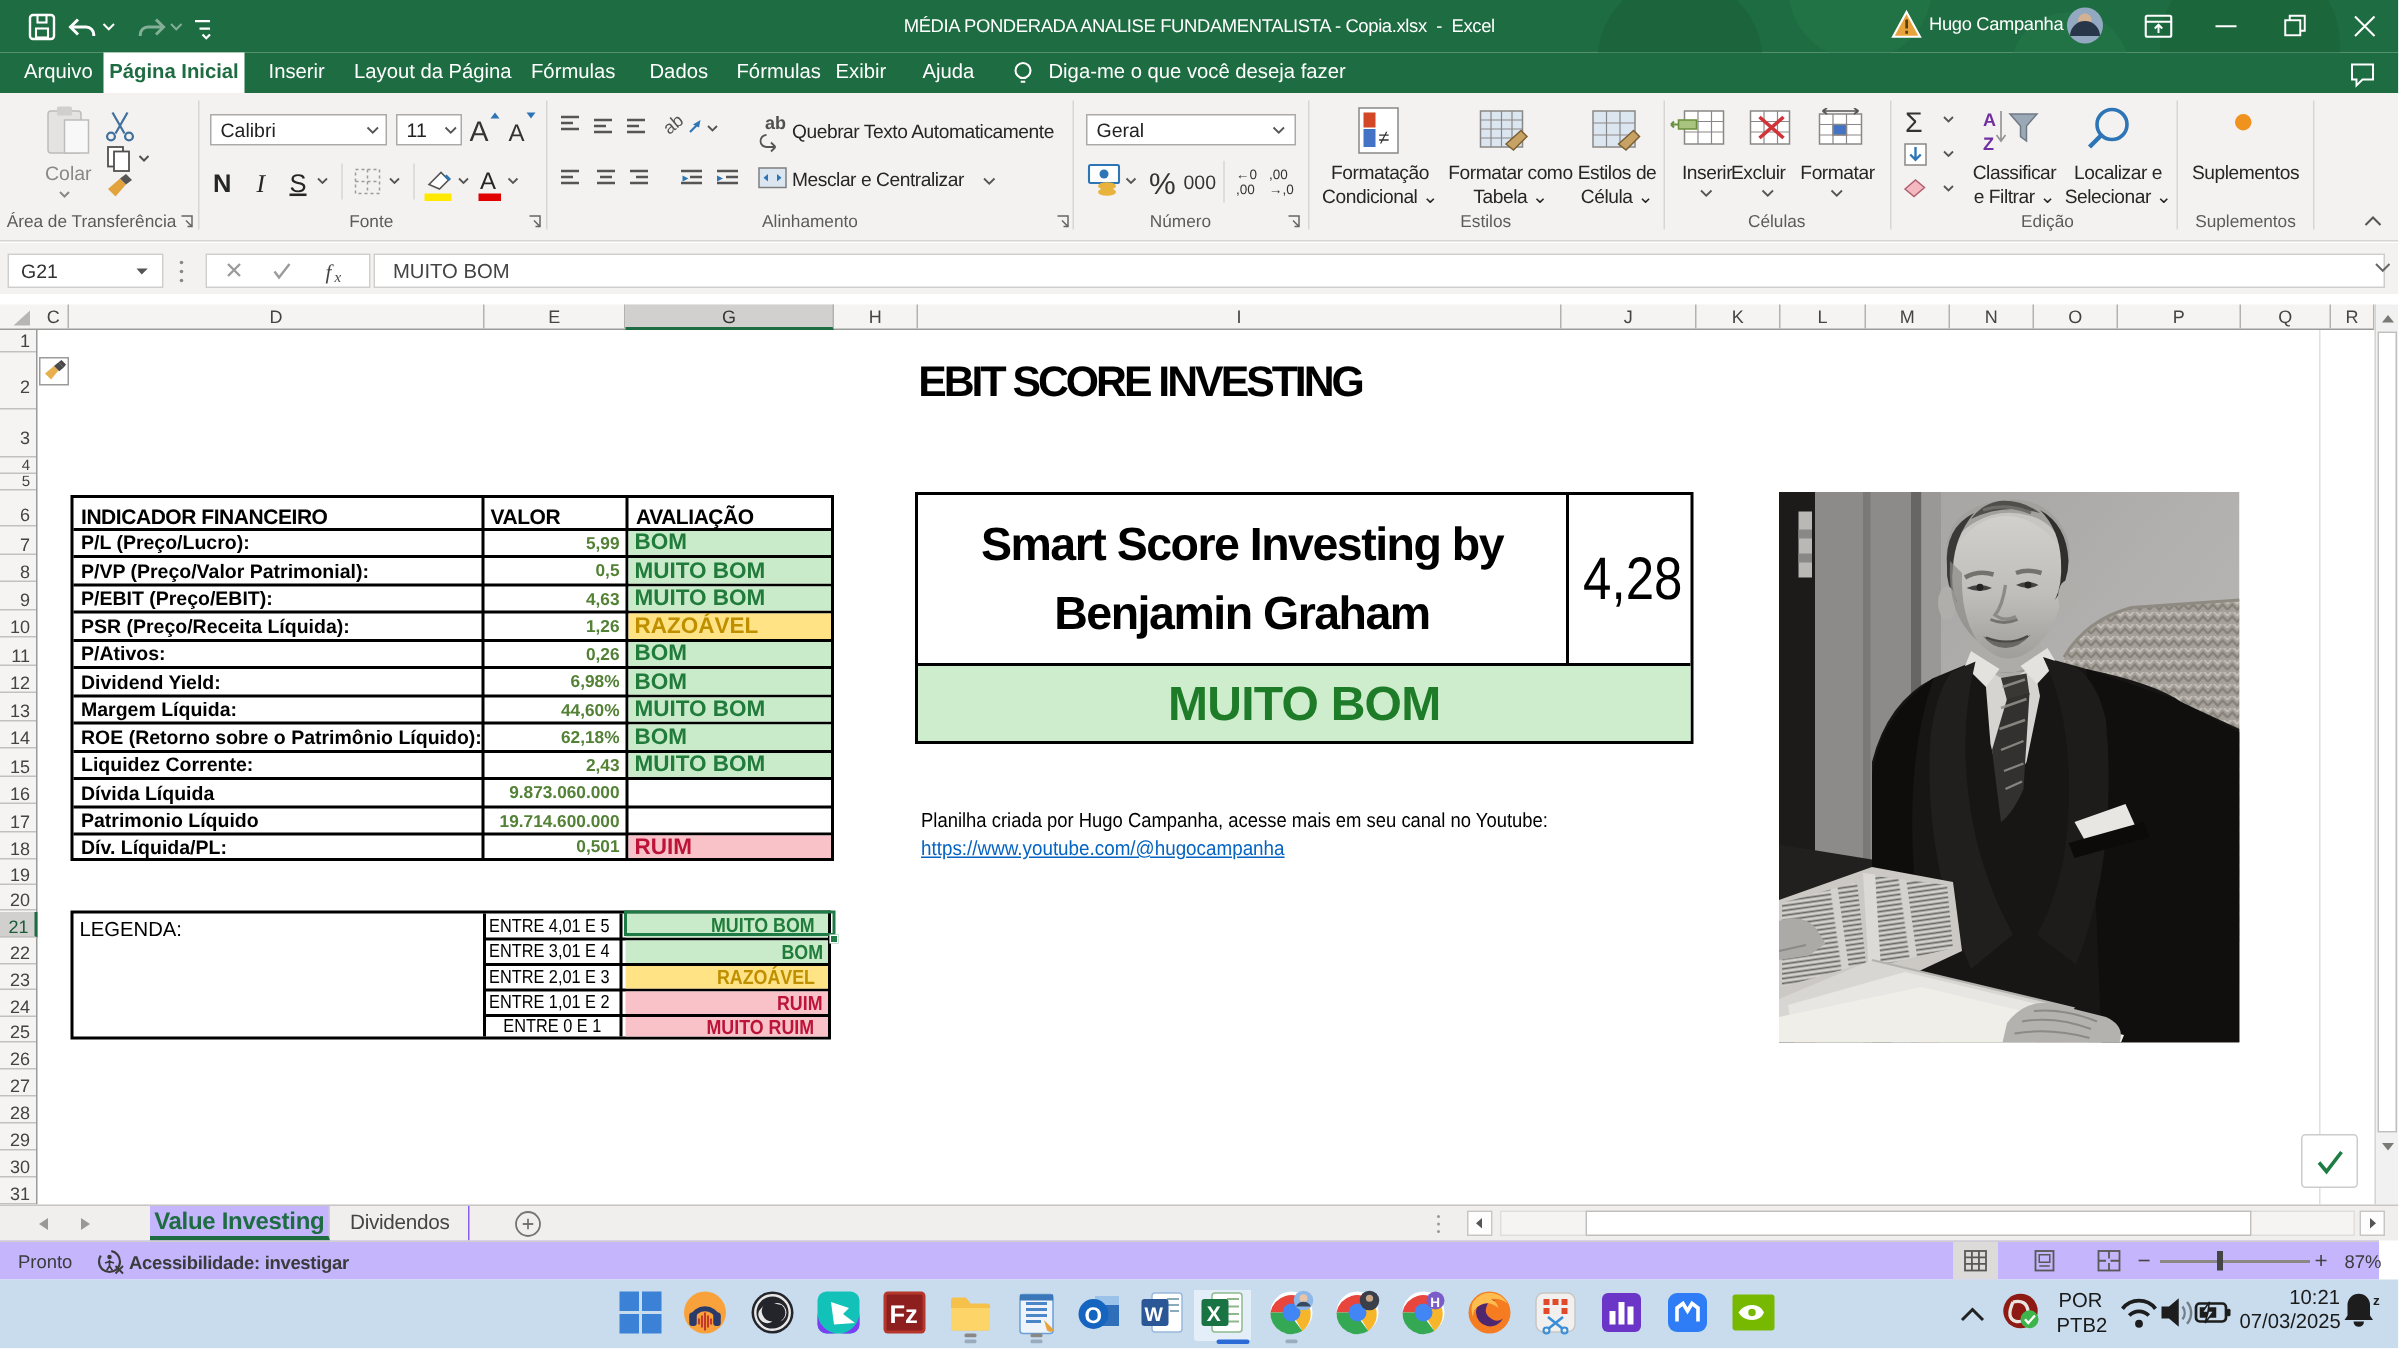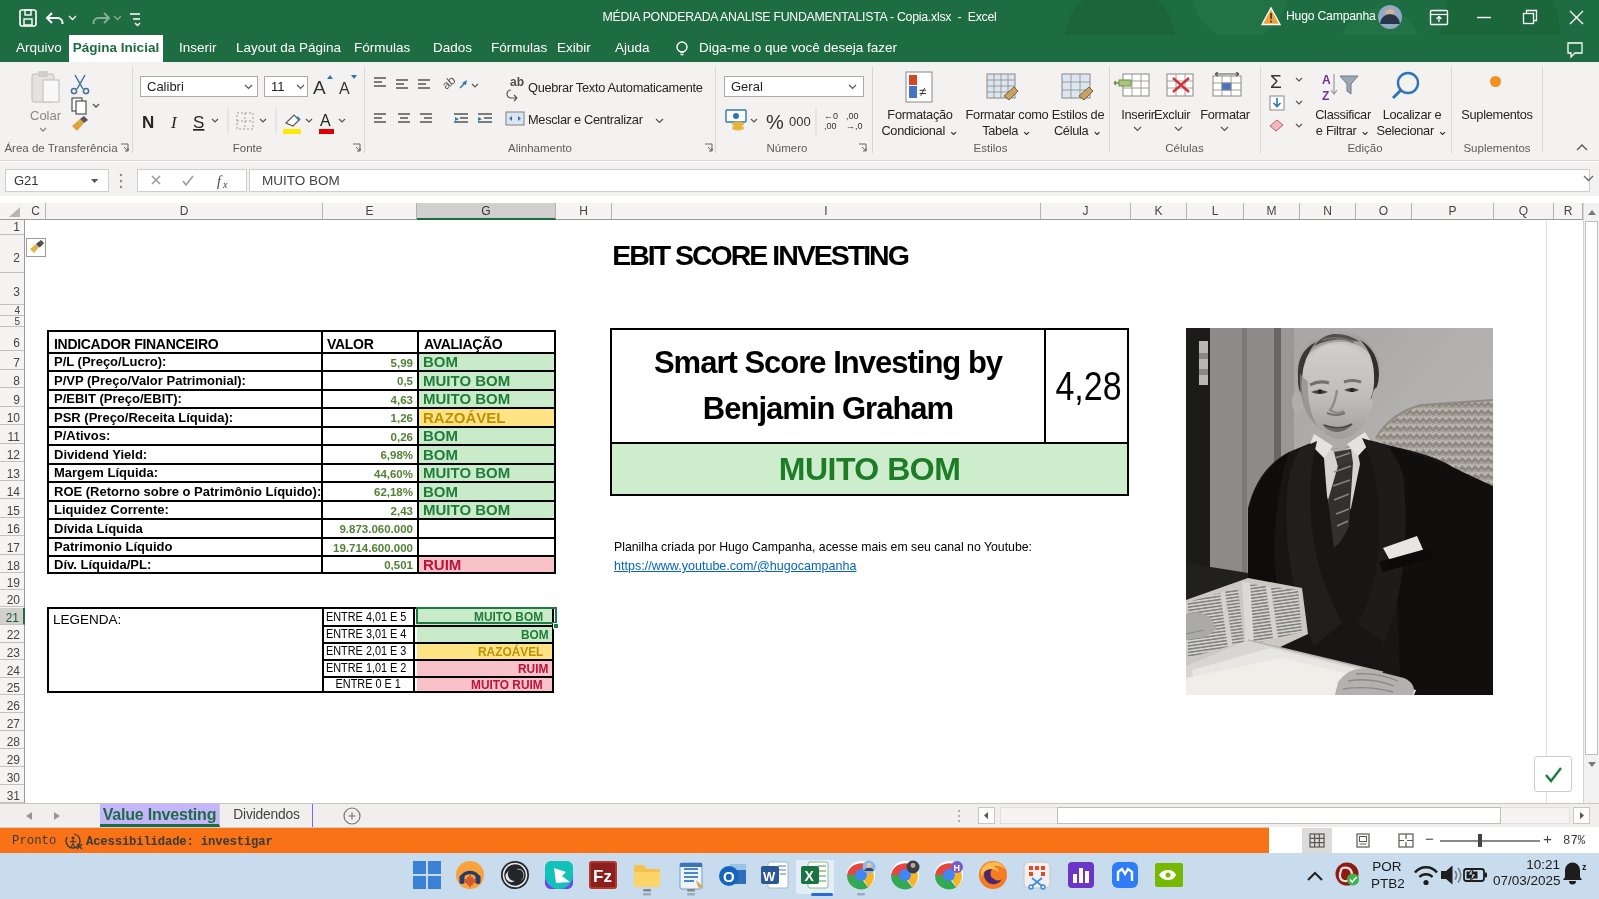--- a/index.html
+++ b/index.html
@@ -31,21 +31,21 @@
 
   
   #colheads { left:0; top:203px; width:1583px; height:17px; background:#f5f4f3; border-bottom:1px solid #9b9b9b; }
   .colhead { position:absolute; top:0; height:16px; font-size:12px; color:#444; text-align:center; line-height:17px; border-right:1px solid #b4b2b0; }
   #rowheads { left:0; top:220px; width:25px; height:583px; background:#f5f4f3; border-right:1px solid #9b9b9b; }
   .rowhead { position:absolute; left:0; width:24px; font-size:12px; color:#444; text-align:right; padding-right:4px; border-bottom:1px solid #c3c1bf; }
   #gridarea { left:26px; top:220px; width:1557px; height:583px; background:#fff; }
 
   
   #tabbar { left:0; top:803px; width:1599px; height:24px; background:#f0efee; border-top:1px solid #c8c6c4; }
-  #statusbar { left:0; top:827px; width:1269px; height:26px; background:#f97316; border-top:1px solid #d0cecc; font-size:12.3px; color:#3b3b3b;font-family:Liberation Mono, monospace; }
+  #statusbar { left:0; top:827px; width:1586px; height:26px; background:#c4b5fd; border-top:1px solid #d0cecc; font-size:12.3px; color:#3b3b3b; }
   #taskbar { left:0; top:853px; width:1599px; height:46px; background:#c8dcee; }
 
   .cellgreen { background:#c9ebca; color:#217c3c; }
   .cellyellow { background:#ffe384; color:#bf8f00; }
   .cellpink { background:#f9c2c9; color:#bb1438; }
   .hline { position:absolute; background:#000; height:2px; }
   .le { position:absolute; left:277px; width:86px; font-size:12.5px; white-space:nowrap; transform:scaleX(0.87); transform-origin:0 50%; }
   .lg { position:absolute; left:368px; width:135px; padding-left:4px; font-size:13.5px; font-weight:bold; white-space:nowrap; }
   .lt { display:inline-block; transform:scaleX(0.88); transform-origin:0 50%; }
 </style>

